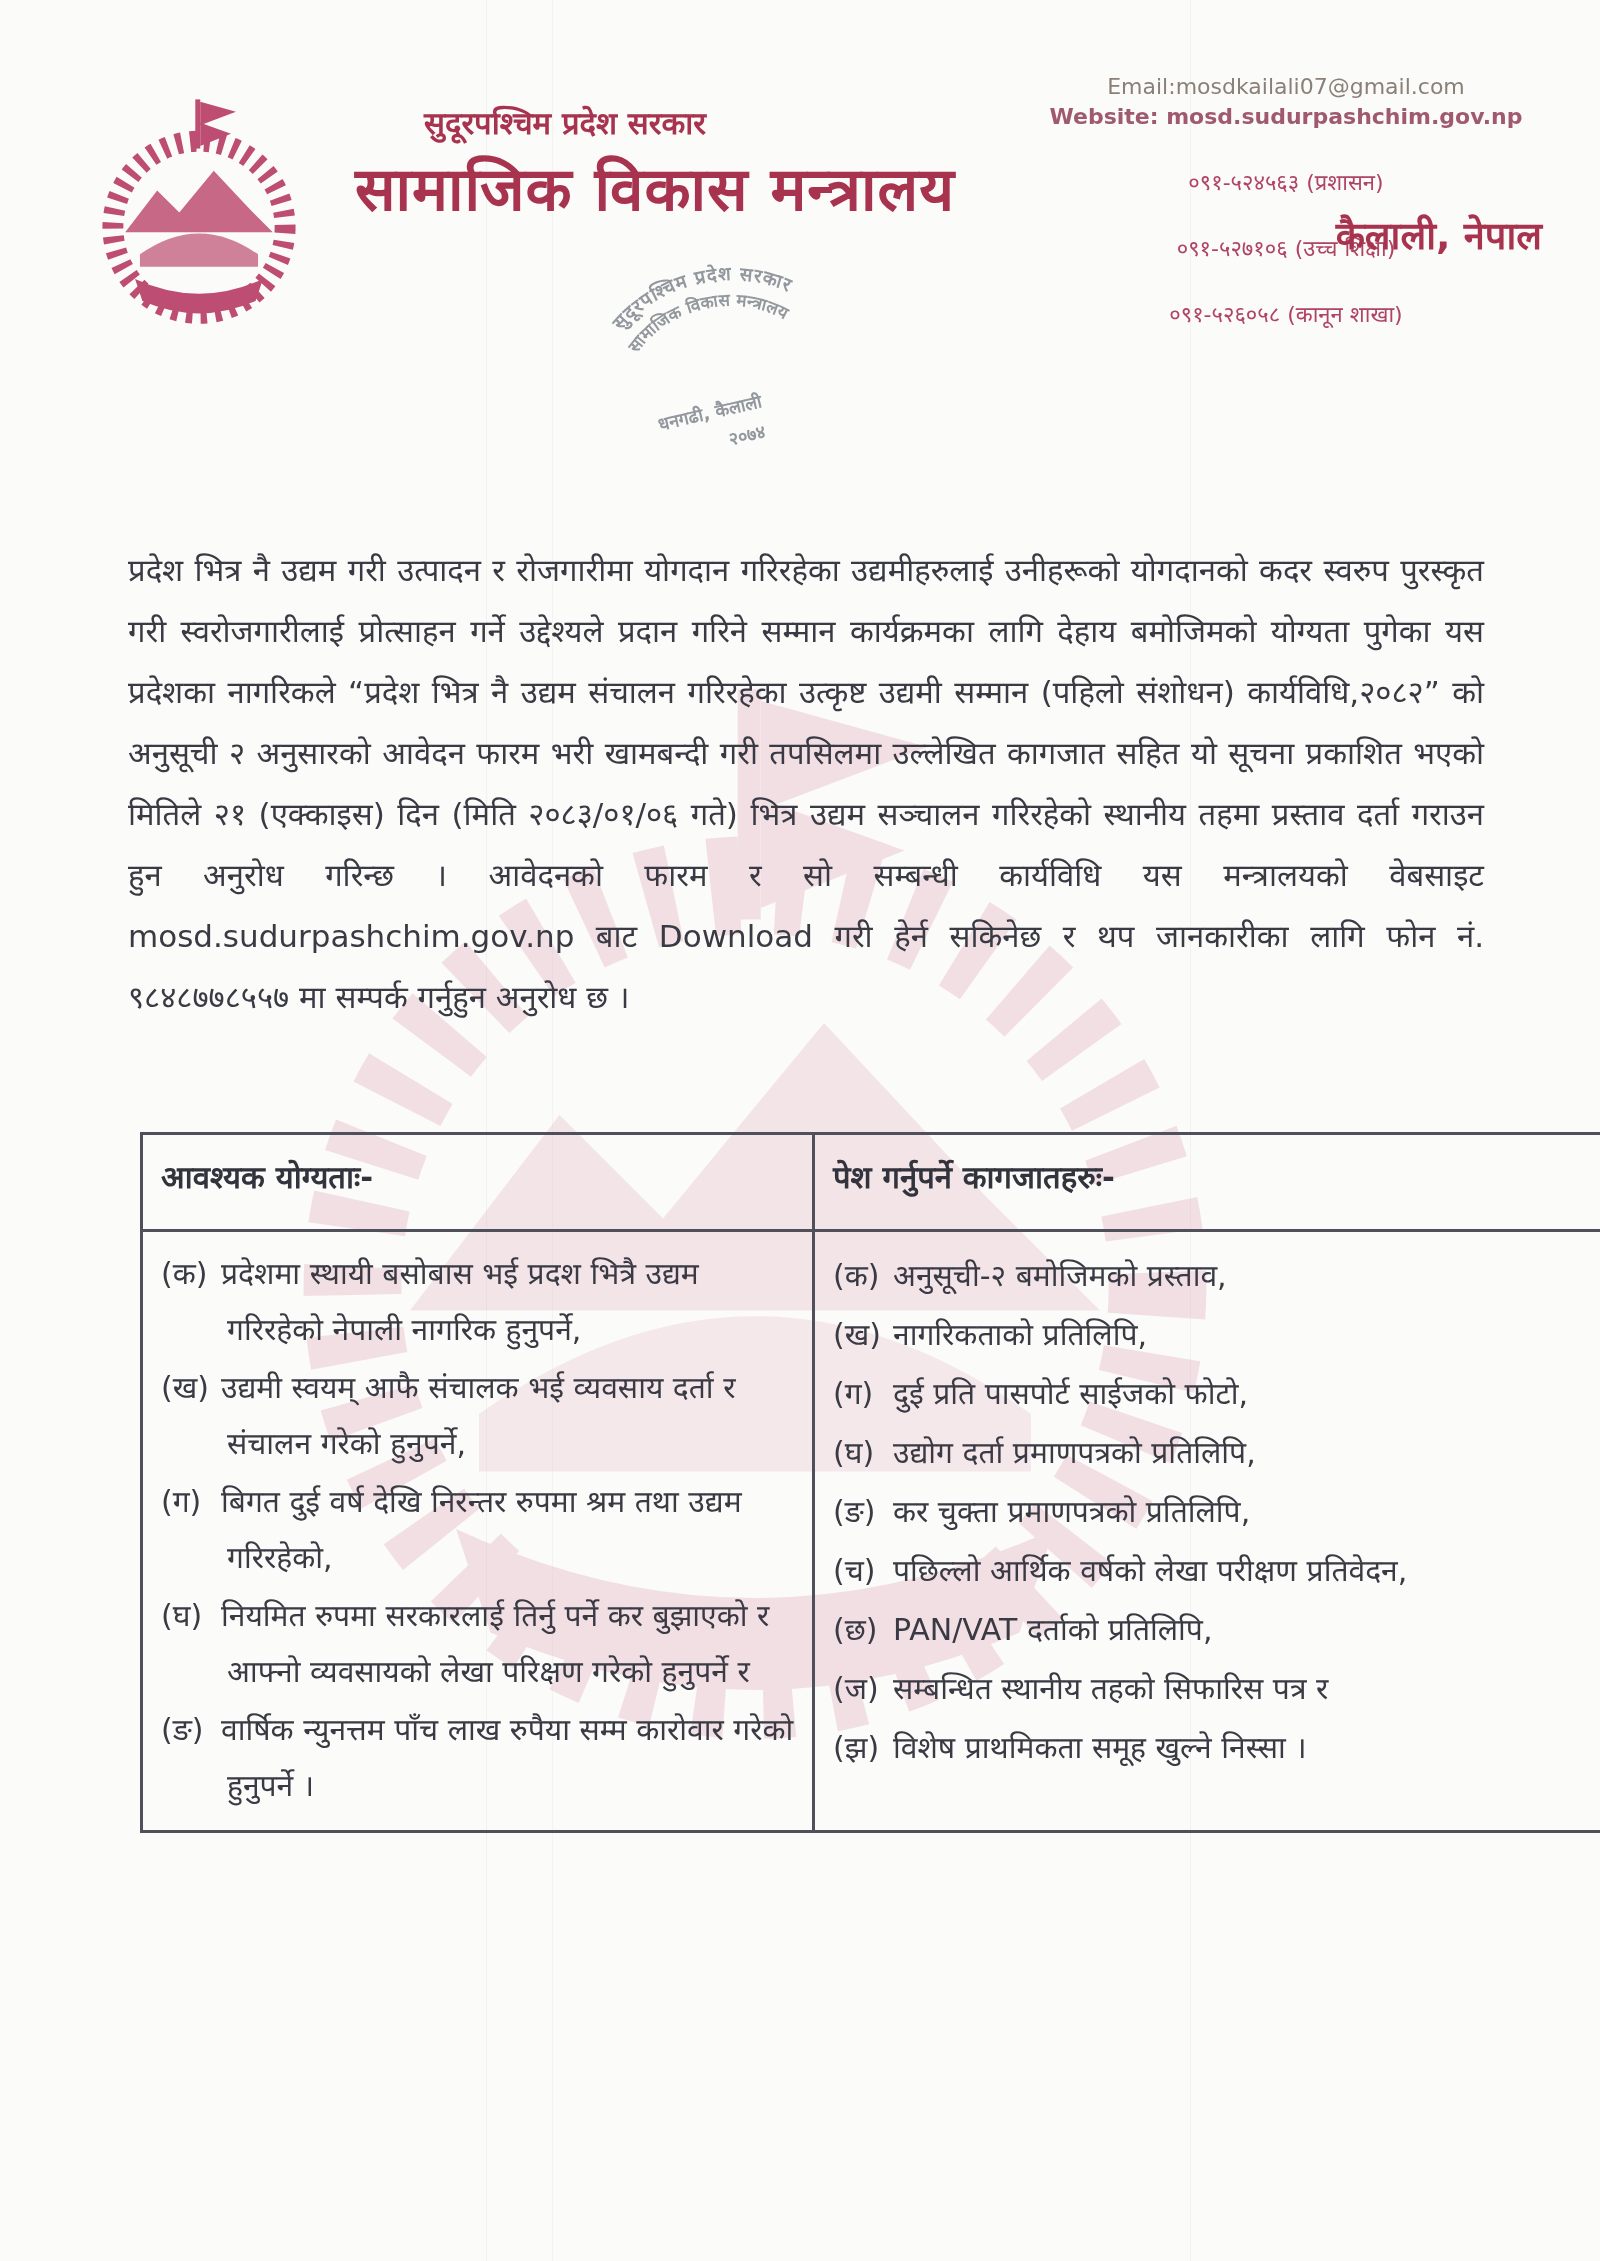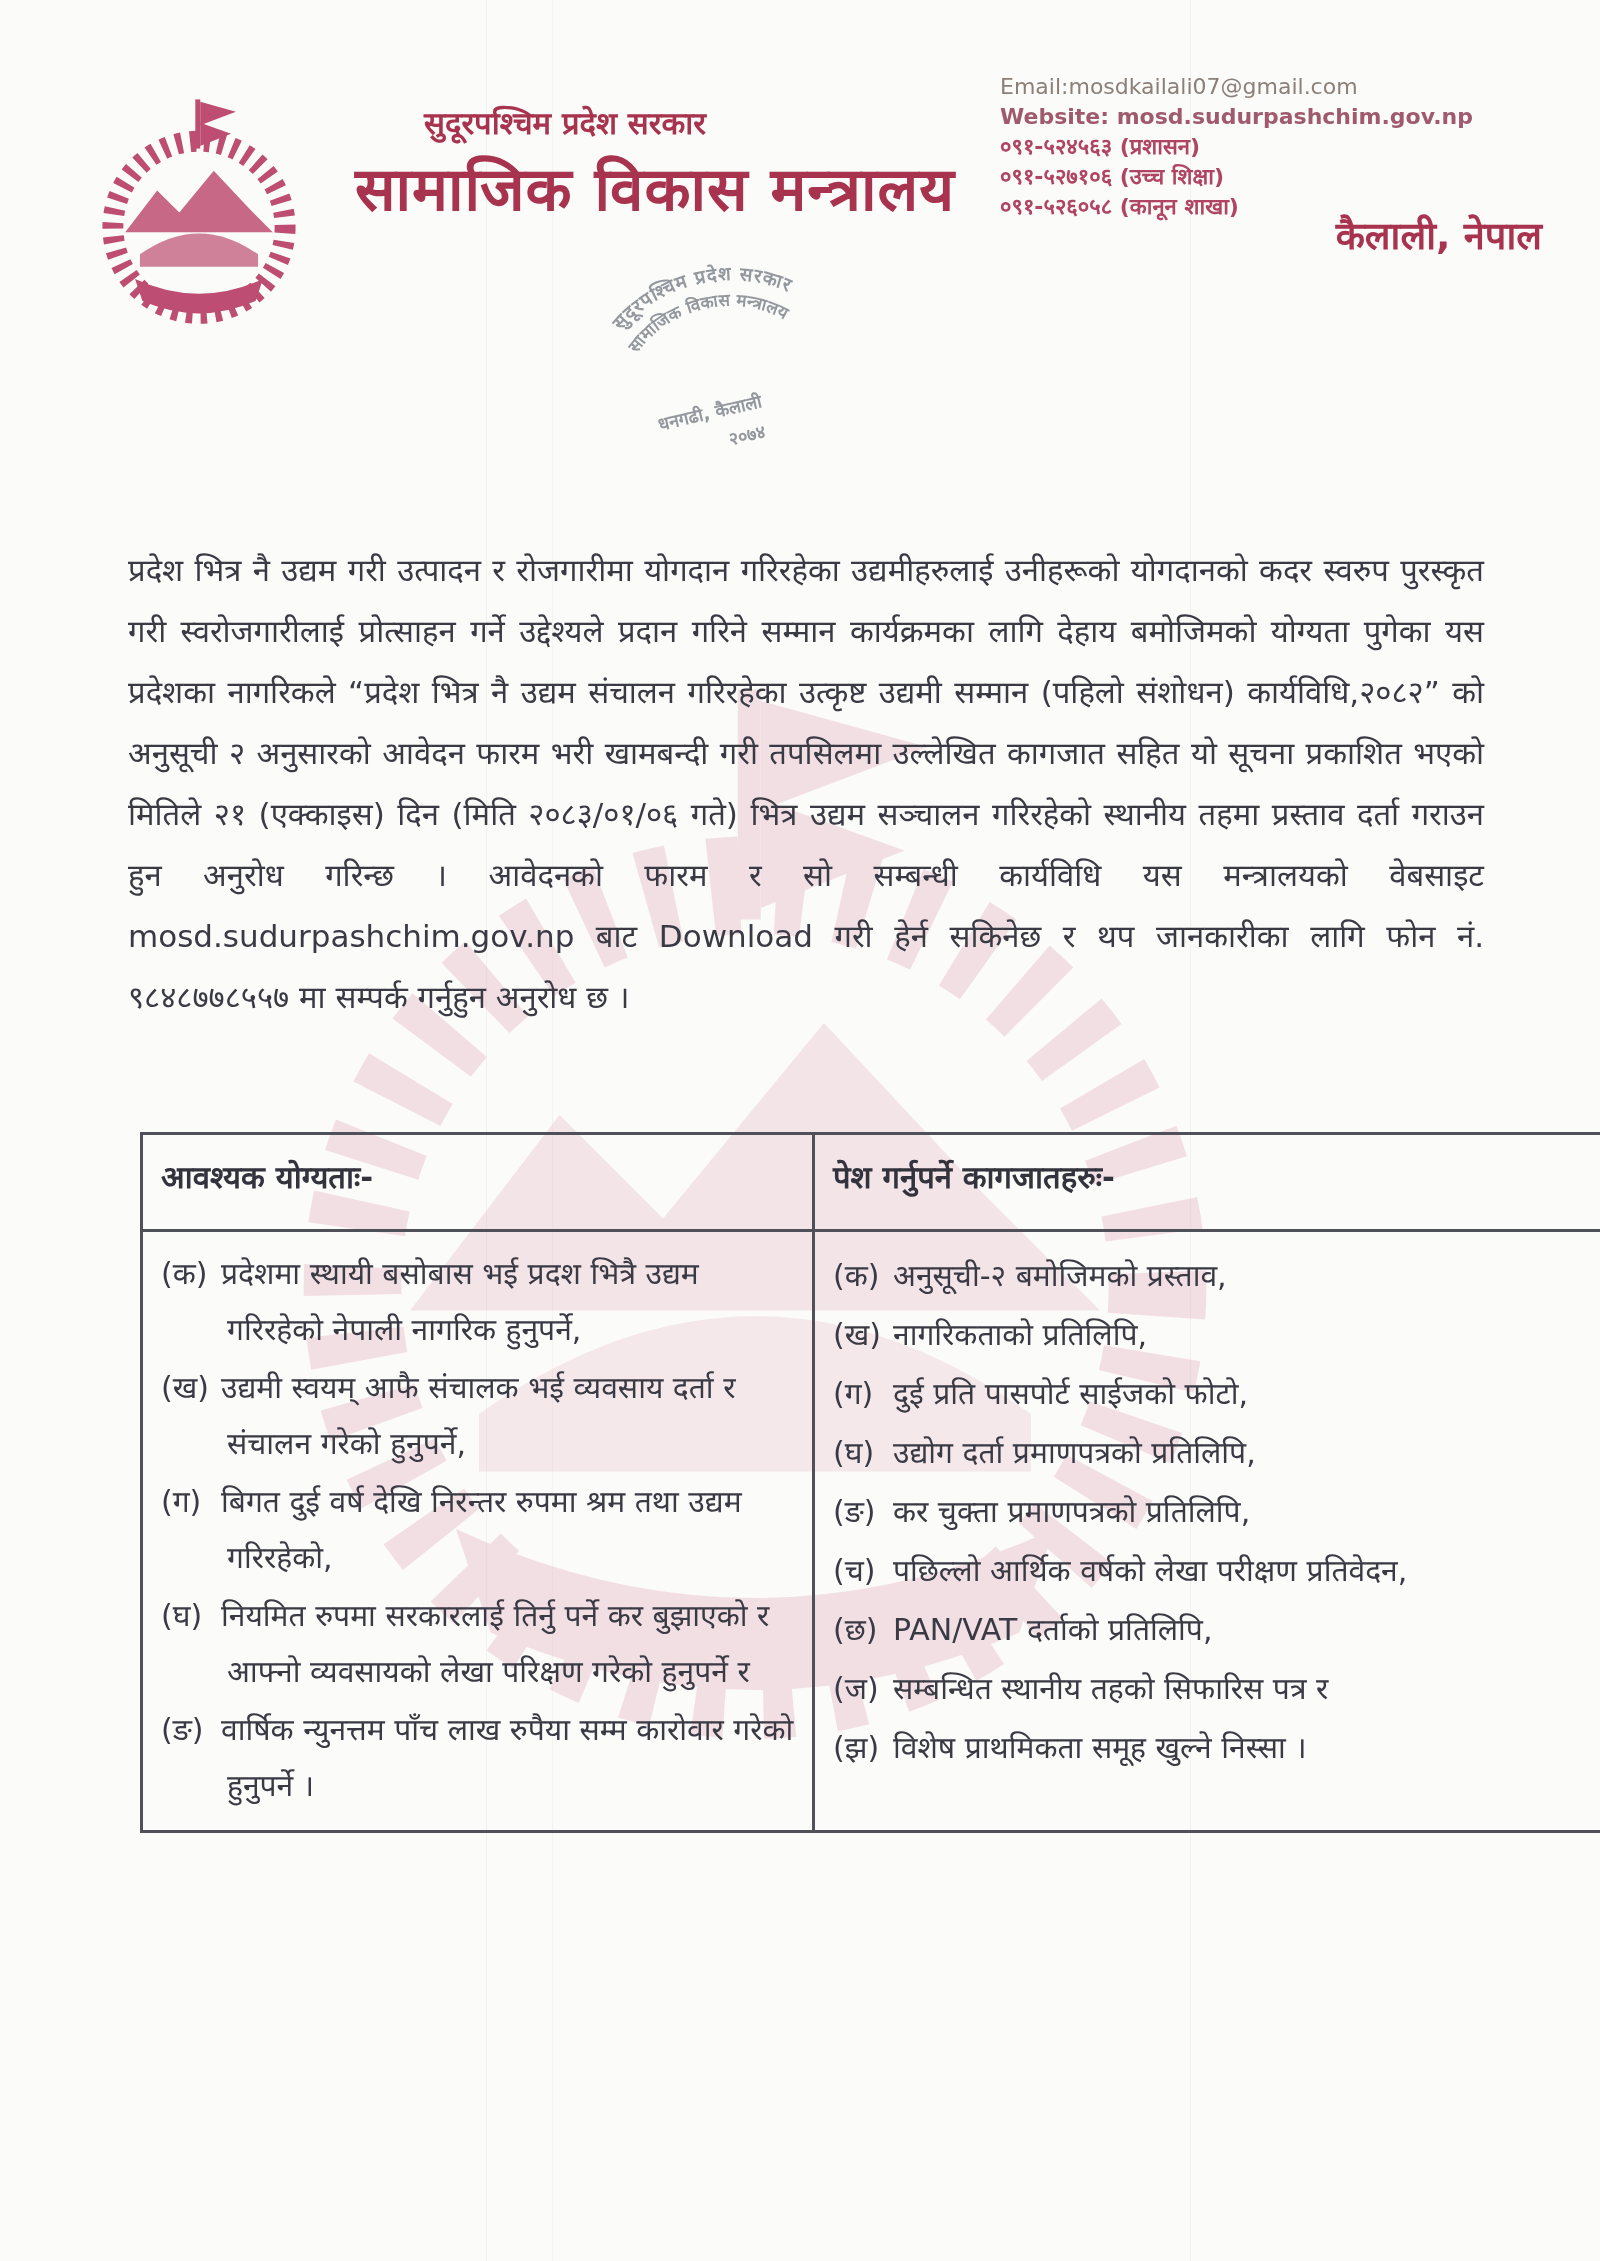--- a/index.html
+++ b/index.html
@@ -17,25 +17,25 @@
 
   
   .emblem-logo{position:absolute;left:68px;top:92px;width:262px;height:246px;
     color:#bd4d72;z-index:2;}
 
   .gov-title{position:absolute;left:370px;top:101px;width:390px;text-align:center;
     font-size:31px;font-weight:700;color:#a8334f;z-index:2;}
   .ministry-title{position:absolute;left:240px;top:146px;width:830px;text-align:center;
     font-size:60px;font-weight:800;color:#a8334f;letter-spacing:1px;z-index:2;}
 
-  .contact{position:absolute;right:60px;top:72px;width:540px;text-align:left;
+  .contact{position:absolute;right:44px;top:72px;width:540px;text-align:center;
     line-height:30px;z-index:2;}
   .contact .email{font-size:22px;color:#8b8078;}
   .contact .website{font-size:22px;color:#a05a6e;font-weight:bold;}
-  .contact .phone{font-size:22px;color:#b04463;font-weight:700;}
+  .contact .phone{font-size:22px;color:#b04463;font-weight:400;margin-top:36px;}
 
   .location{position:absolute;right:58px;top:208px;font-size:38px;font-weight:800;
     color:#a8334f;z-index:2;}
 
   .stamp{position:absolute;left:548px;top:222px;width:330px;height:250px;
     transform:rotate(-13deg);opacity:.85;z-index:1;}
   .stamp text,.stamp textPath{fill:#81878f;font-family:"DejaVu Sans","Liberation Sans",sans-serif;}
 
   .publine{position:absolute;left:812px;top:378px;width:680px;font-size:30px;
     font-weight:600;color:#2f2f3a;z-index:2;}

